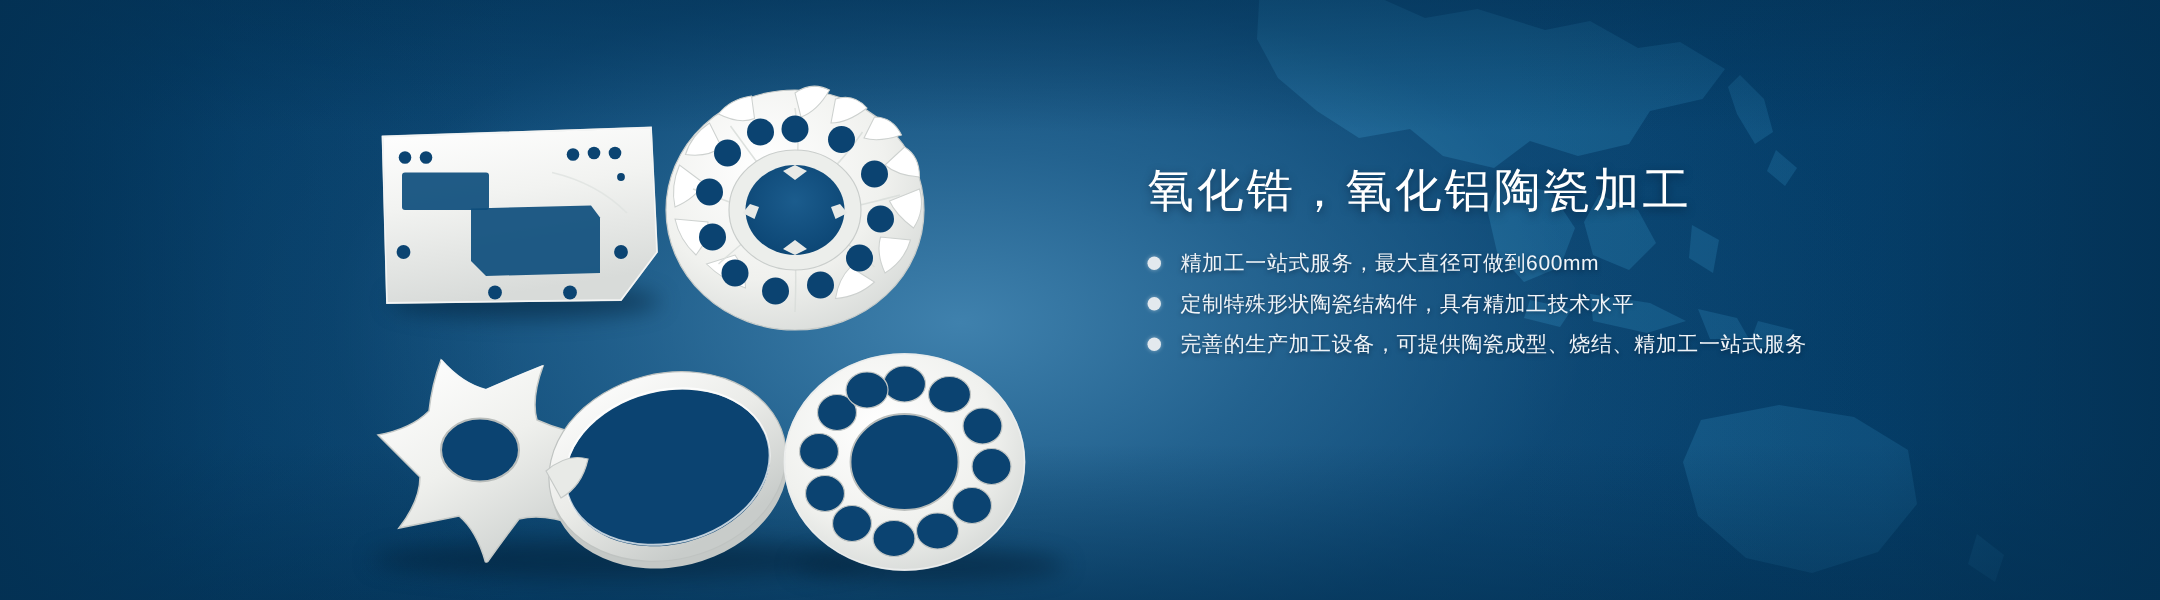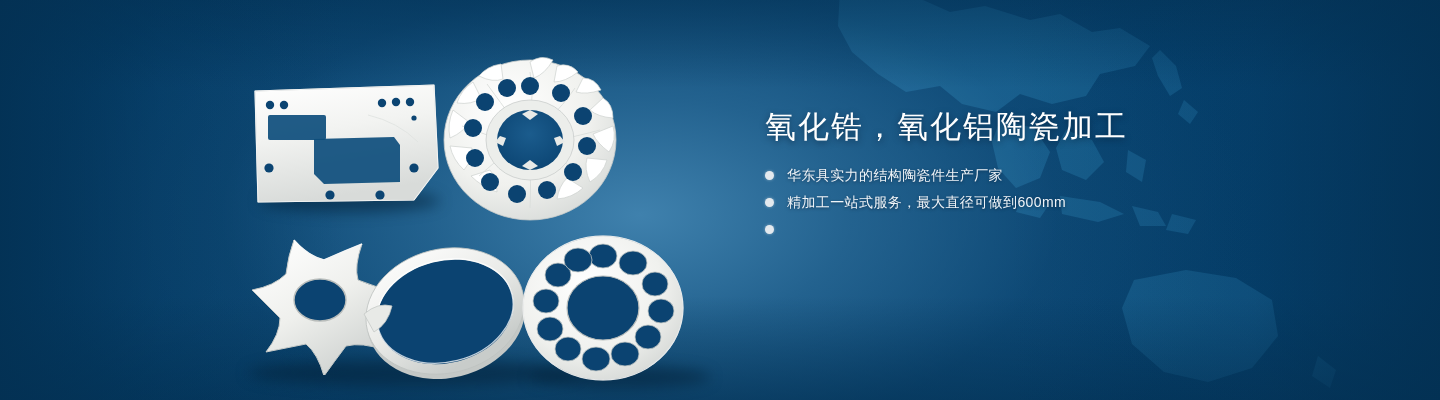--- a/index.html
+++ b/index.html
@@ -267,31 +267,32 @@
     </svg>
 
   </div>
 
   <div class="copy">
 
     <div class="title">氧化锆，氧化铝陶瓷加工</div>
 
     <div class="bullets">
 
-      <div class="bullet">
-        <span class="dot"></span>
-        <span class="btext">华东具实力的结构陶瓷件生产厂家</span>
-      </div>
 
       <div class="bullet">
         <span class="dot"></span>
         <span class="btext">精加工一站式服务，最大直径可做到600mm</span>
       </div>
 
-
       <div class="bullet">
         <span class="dot"></span>
+        <span class="btext">定制特殊形状陶瓷结构件，具有精加工技术水平</span>
+      </div>
+
+      <div class="bullet">
+        <span class="dot"></span>
+        <span class="btext">完善的生产加工设备，可提供陶瓷成型、烧结、精加工一站式服务</span>
       </div>
 
     </div>
   </div>
 
 </div>
 
 </body></html>

